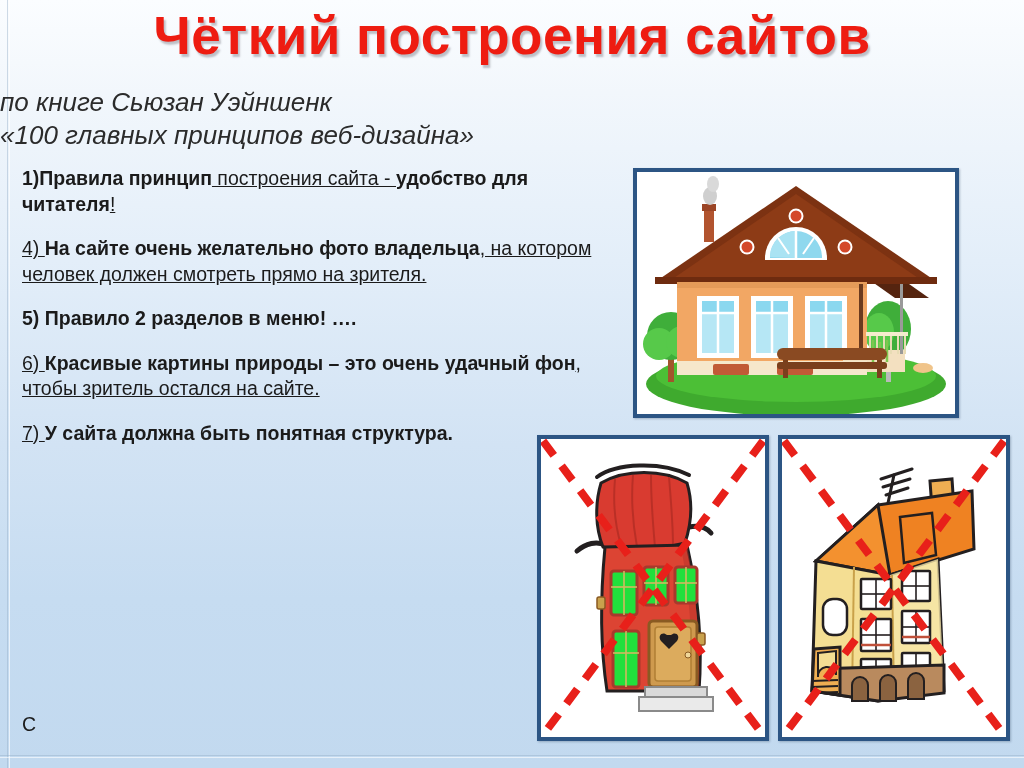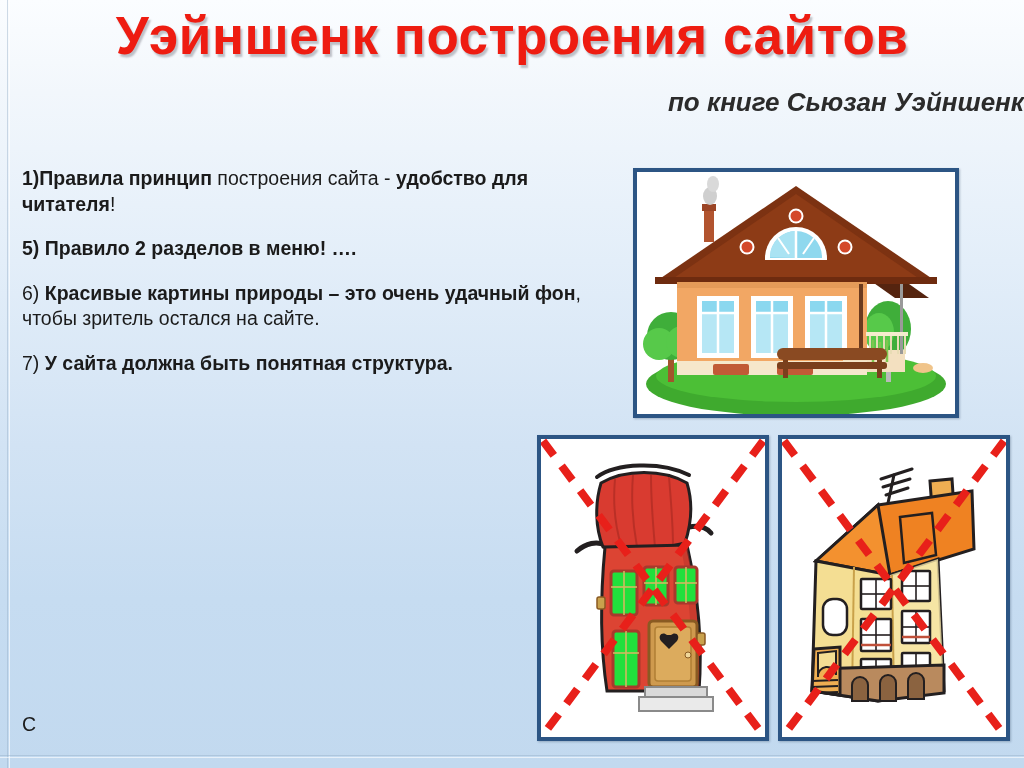--- a/index.html
+++ b/index.html
@@ -21,36 +21,36 @@
 
   
   .title{
     position:absolute;left:0;top:6px;width:1024px;text-align:center;
     font-size:53px;line-height:60px;font-weight:700;color:#ee1c11;
     letter-spacing:.5px;
     text-shadow:2px 3px 2px rgba(120,120,130,.45);
     white-space:nowrap;
   }
   .subtitle{
-    position:absolute;left:0;width:1024px;text-align:right;
-    font-style:italic;font-weight:700;color:#2b2b2b;
+    position:absolute;left:0;width:1024px;text-align:left;
+    font-style:italic;font-weight:400;color:#2b2b2b;
     font-size:26px;line-height:32px;white-space:nowrap;
   }
   .subtitle.l1{top:86px;}
   .subtitle.l2{top:119px;}
 
   
   .rules{
     position:absolute;left:22px;top:166px;width:570px;
     font-size:19.5px;line-height:25.5px;color:#1b1b1b;
   }
   .rule{margin:0 0 19px 0;}
   .rule:last-child{margin-bottom:14px;}
   .b{font-weight:700;}
-  .n{font-weight:400;}
+  .n{font-weight:400;text-decoration:underline;}
 
   
   .frame{
     position:absolute;background:#ffffff;
     border:4px solid #2c5584;
     box-shadow:1px 1px 2px rgba(60,80,110,.35);
     overflow:hidden;
   }
   #frame-good{left:633px;top:168px;width:318px;height:242px;}
   #frame-bad-1{left:537px;top:435px;width:224px;height:298px;}
@@ -77,31 +77,35 @@
 </head>
 <body>
 
 <div id="slide">
 
   <div class="edge-left"></div>
   <div class="edge-left2"></div>
   <div class="edge-bottom"></div>
   <div class="edge-bottom2"></div>
 
-  <div class="title">Уэйншенк построения сайтов</div>
+  <div class="title">Чёткий построения сайтов</div>
   <div class="subtitle l1">по книге Сьюзан Уэйншенк</div>
+  <div class="subtitle l2">«100 главных принципов веб-дизайна»</div>
 
   <div class="rules">
 
     <p class="rule">
       <span class="b">1)</span><span class="b">Правила принцип</span><span class="n"> построения сайта - </span><span class="b">удобство для читателя</span><span class="n">!</span>
     </p>
 
 
 
+    <p class="rule">
+      <span class="n">4) </span><span class="b">На сайте очень желательно фото владельца</span><span class="n">, на котором человек должен смотреть прямо на зрителя.</span>
+    </p>
 
     <p class="rule">
       <span class="b">5) </span><span class="b">Правило 2 разделов в меню! ….</span>
     </p>
 
     <p class="rule">
       <span class="n">6) </span><span class="b">Красивые картины природы – это очень удачный фон</span><span class="n">, чтобы зритель остался на сайте.</span>
     </p>
 
     <p class="rule">

